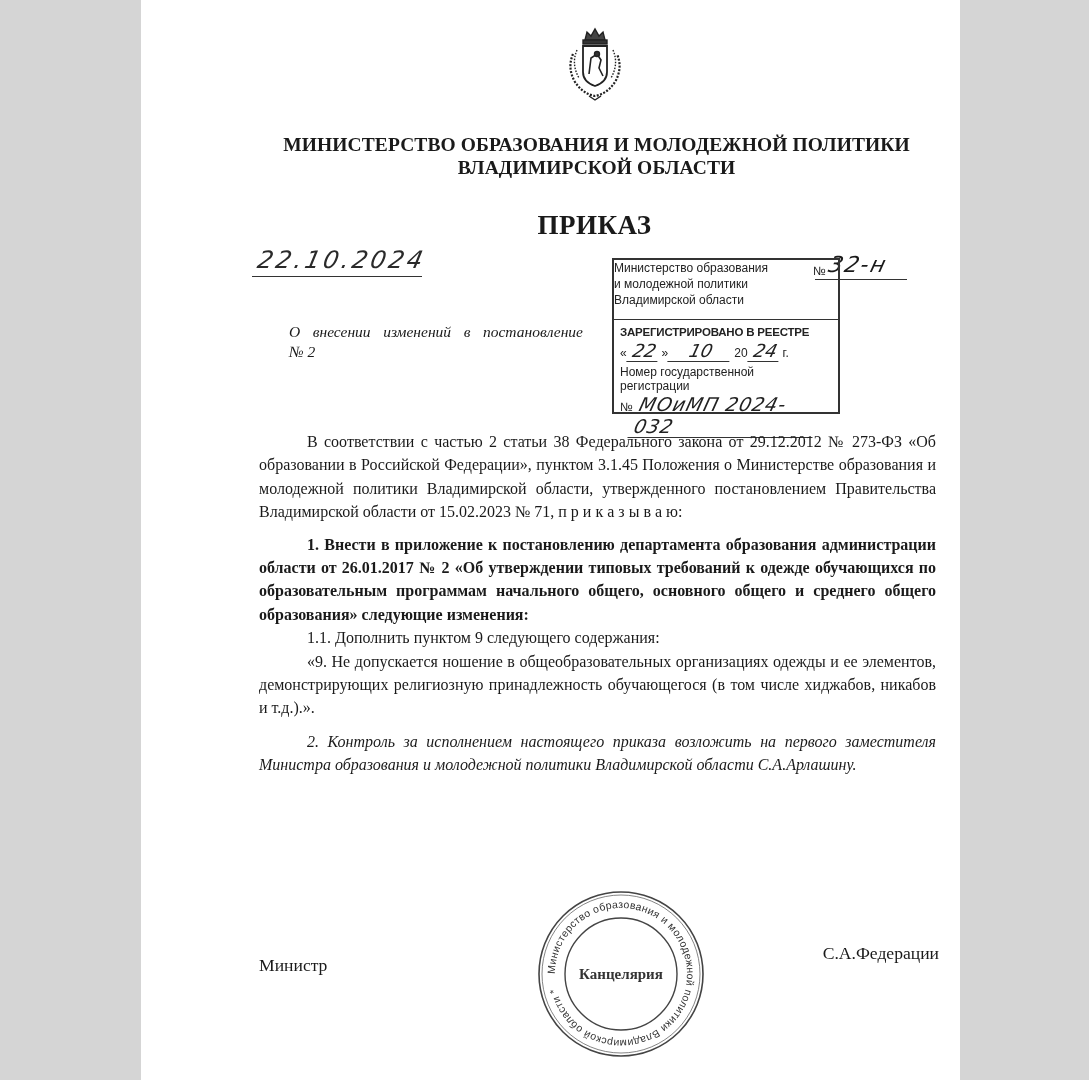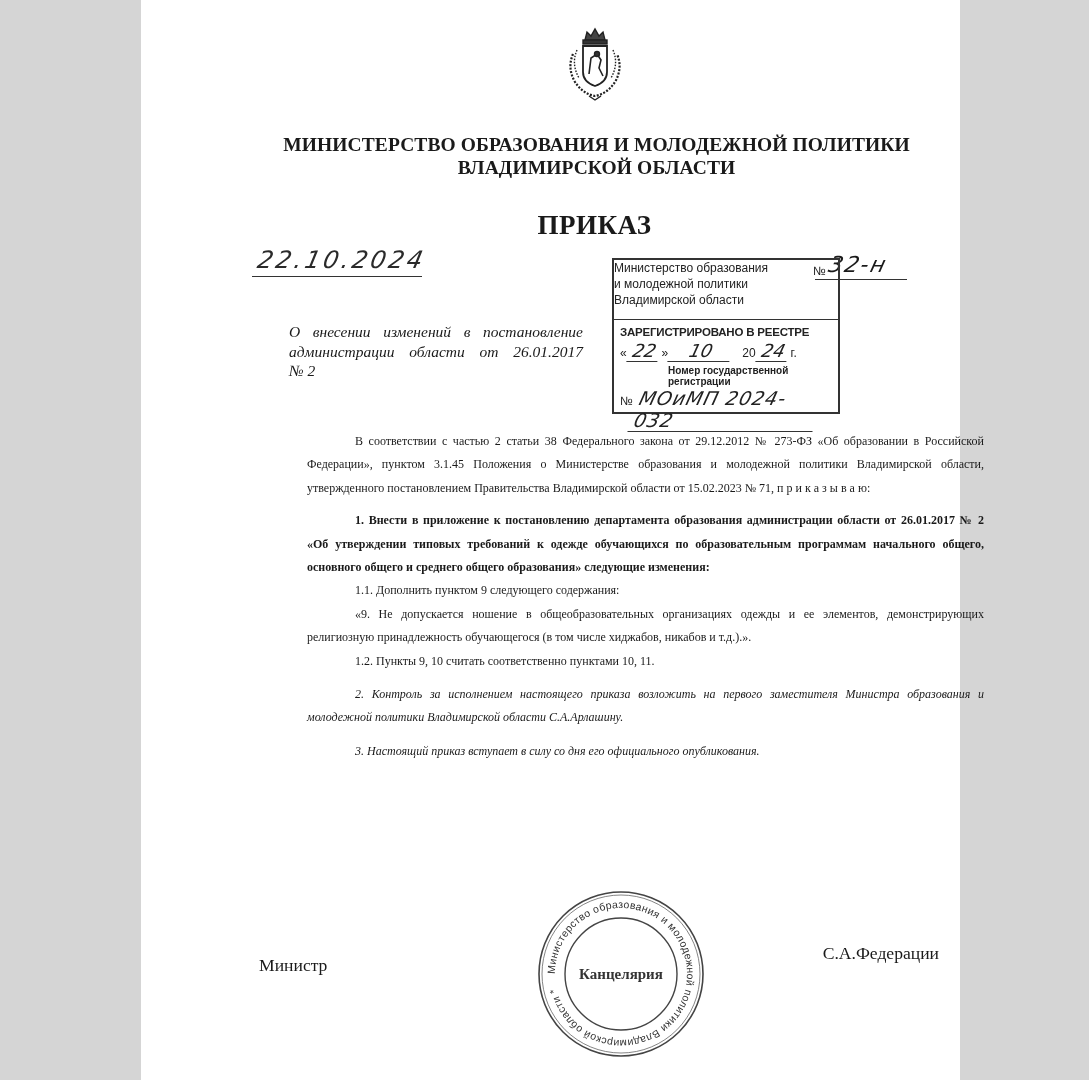--- a/index.html
+++ b/index.html
@@ -42,34 +42,34 @@
     position: absolute; left: 612px; top: 258px; width: 228px; height: 156px;
     border: 2px solid #333; font-family: "Liberation Sans", "DejaVu Sans", sans-serif;
     color: #222;
   }
   .reg-top { height: 60px; border-bottom: 1.5px solid #333; text-align: left; font-size: 12px; line-height: 16px; }
   .reg-top span { display: block; }
   .reg-bottom { padding: 6px 20px 0 6px; font-size: 11.5px; }
   .reg-label { font-weight: bold; letter-spacing: -0.2px; font-size: 11.5px; }
   .reg-date-row { display: flex; align-items: baseline; gap: 2px; margin-top: 2px; font-size: 12px; }
   .hw { font-family: "DejaVu Sans", sans-serif; font-style: italic; font-size: 18px; transform: skewX(-14deg); display: inline-block; border-bottom: 1px solid #333; padding: 0 4px; }
-  .reg-num-label { font-size: 10px; margin-top: 3px; font-weight: bold; margin-left: 48px; }
+  .reg-num-label { font-size: 12px; margin-top: 3px; font-weight: normal; }
   .reg-num-row { display: flex; align-items: baseline; font-size: 12px; }
   .reg-num-row .hw { font-size: 19px; letter-spacing: 1px; }
 
   .order-number {
     position: absolute; left: 815px; top: 254px; width: 92px; height: 26px;
     border-bottom: 1px solid #333;
   }
   .order-number-prefix { position: absolute; left: -2px; top: 10px; font-size: 12px; font-family: "Liberation Sans", sans-serif; }
   .order-number-value { position: absolute; left: 14px; top: -2px; font-family: "DejaVu Sans", sans-serif; font-style: italic; font-size: 22px; transform: skewX(-14deg); letter-spacing: 2px; }
 
   .body-text {
     position: absolute; left: 259px; top: 430px; width: 677px;
-    font-size: 12px; line-height: 23.4px; text-align: justify; margin-left: 48px;
+    font-size: 16px; line-height: 23.4px; text-align: justify;
   }
   .body-text p { text-indent: 48px; }
   .body-text p.gap { margin-top: 9px; font-weight: bold; }
   .body-text p.gap2 { margin-top: 10px; font-style: italic; }
 
   .signature-row { position: absolute; top: 943px; left: 259px; width: 680px; font-size: 17.6px; }
   .sig-title { position: absolute; left: 0; top: 12px; }
   .sig-name { position: absolute; right: 0; top: 0; }
 
   .seal { position: absolute; left: 533px; top: 886px; width: 176px; height: 176px; }
@@ -114,46 +114,43 @@
     <span>и молодежной политики</span>
     <span>Владимирской области</span>
   </div>
   <div class="reg-bottom">
     <div class="reg-label">ЗАРЕГИСТРИРОВАНО В РЕЕСТРЕ</div>
     <div class="reg-date-row">
       <span>«</span>
       <span class="hw">22</span>
       <span>»</span>
       <span class="hw" style="width:62px;text-align:center">10</span>
-      <span style="margin-left:8px">20</span>
+      <span style="">20</span>
       <span class="hw">24</span>
       <span>г.</span>
     </div>
     <div class="reg-num-label">Номер государственной регистрации</div>
     <div class="reg-num-row">
       <span>№</span>
       <span class="hw">МОиМП 2024-032</span>
     </div>
   </div>
 </div>
 
 <div class="subject">
   <span class="j">О внесении изменений в постановление</span>
-  <span class="j">администрации области от 26.01.2017</span>
   <span style="display:block">№ 2</span>
 </div>
 
 <div class="body-text">
   <p>В соответствии с частью 2 статьи 38 Федерального закона от 29.12.2012 № 273-ФЗ  «Об образовании в Российской Федерации», пунктом 3.1.45 Положения о Министерстве образования и молодежной политики Владимирской области, утвержденного постановлением Правительства Владимирской области от 15.02.2023 № 71, п р и к а з ы в а ю:</p>
   <p class="gap">1. Внести в приложение к постановлению департамента образования администрации области от 26.01.2017 № 2 «Об утверждении типовых требований к одежде обучающихся по образовательным программам начального общего, основного общего и среднего общего образования» следующие изменения:</p>
   <p>1.1. Дополнить пунктом 9 следующего содержания:</p>
   <p>«9. Не допускается ношение в общеобразовательных организациях одежды и ее элементов, демонстрирующих религиозную принадлежность обучающегося (в том числе хиджабов, никабов и т.д.).».</p>
-  <p>1.2. Пункты 9, 10 считать соответственно пунктами 10, 11.</p>
   <p class="gap2">2. Контроль за исполнением настоящего приказа возложить на первого заместителя Министра образования и молодежной политики Владимирской области С.А.Арлашину.</p>
-  <p class="gap2">3. Настоящий приказ вступает в силу со дня его официального опубликования.</p>
 </div>
 
 <div class="seal">
   <svg viewBox="0 0 176 176">
     <defs>
       <path id="ringPath" d="M88,88 m-66,0 a66,66 0 1,1 132,0 a66,66 0 1,1 -132,0"></path>
     </defs>
     <circle cx="88" cy="88" r="82" fill="none" stroke="#444" stroke-width="1.6"></circle>
     <circle cx="88" cy="88" r="79" fill="none" stroke="#666" stroke-width="0.8"></circle>
     <circle cx="88" cy="88" r="56" fill="none" stroke="#444" stroke-width="1.4"></circle>

